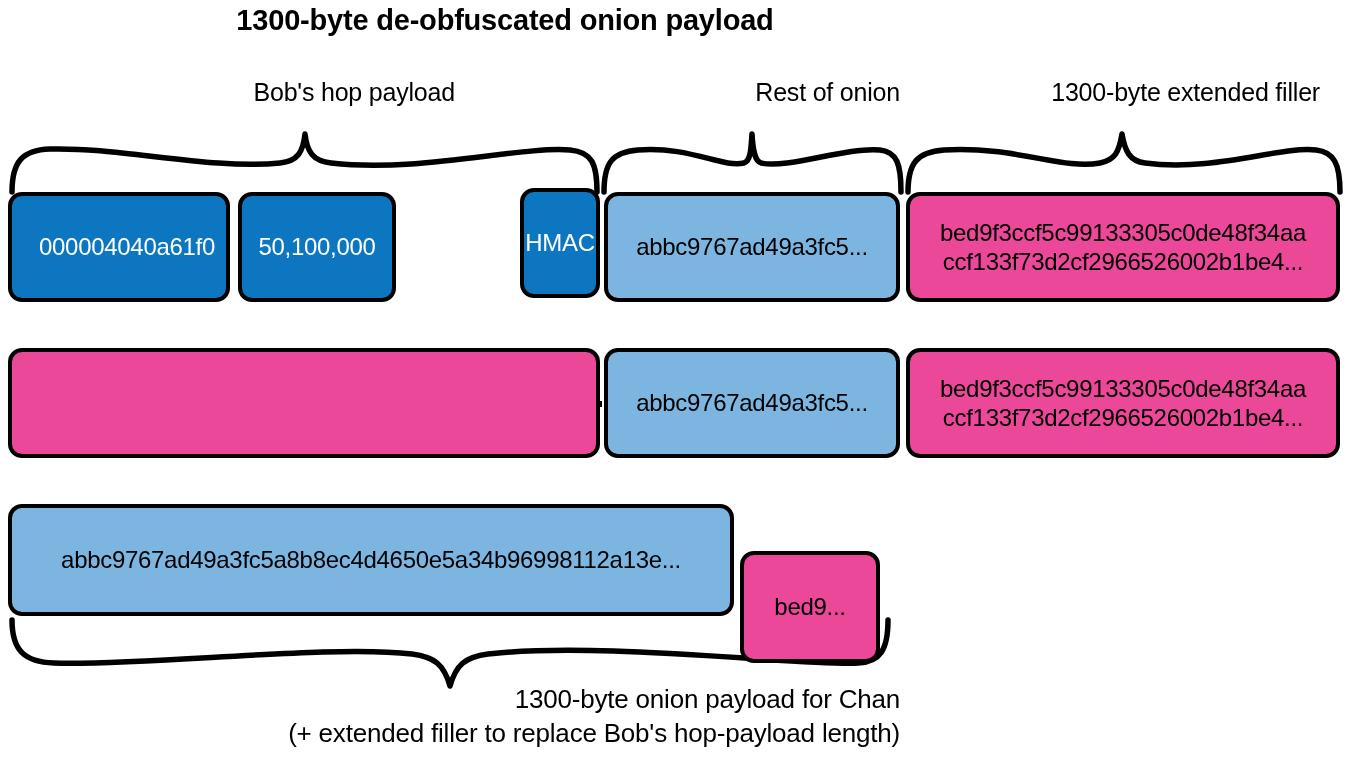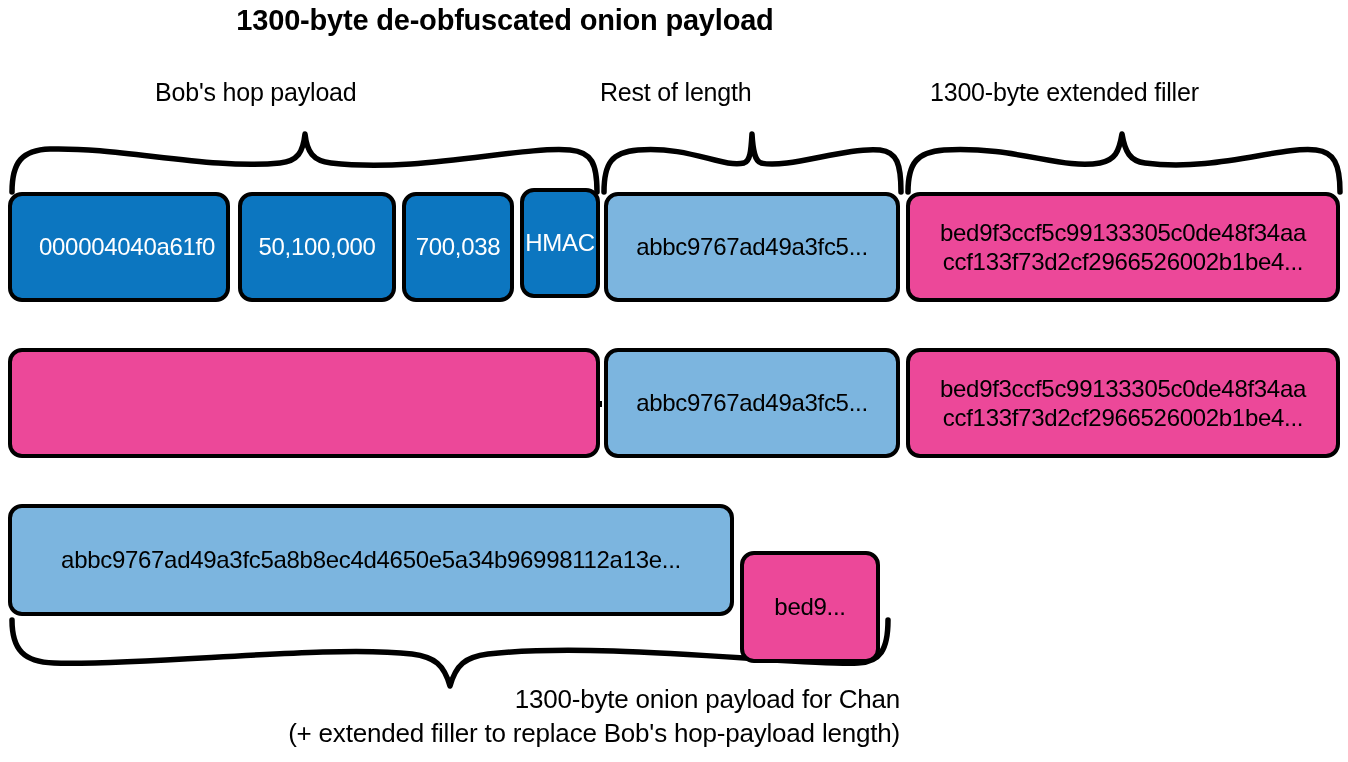--- a/index.html
+++ b/index.html
@@ -30,21 +30,21 @@
     font-size: 29px;
     font-weight: 700;
     letter-spacing: -0.2px;
     white-space: nowrap;
   }
 
   .brace-label {
     position: absolute;
     font-size: 25px;
     font-weight: 400;
-    text-align: left;
+    text-align: right;
     white-space: nowrap;
     letter-spacing: -0.2px;
   }
 
   .box {
     position: absolute;
     box-sizing: border-box;
     border: 4px solid #000000;
     border-radius: 14px;
     display: flex;
@@ -82,21 +82,21 @@
   }
 </style>
 </head>
 <body>
 
 <div id="stage">
 
   <div class="title">1300-byte de-obfuscated onion payload</div>
 
   <div class="brace-label" style="left:155px; top:78px; width:300px;">Bob's hop payload</div>
-  <div class="brace-label" style="left:600px; top:78px; width:300px;">Rest of length</div>
+  <div class="brace-label" style="left:600px; top:78px; width:300px;">Rest of onion</div>
   <div class="brace-label" style="left:930px; top:78px; width:390px;">1300-byte extended filler</div>
 
   <svg class="overlay" viewBox="0 0 1348 762">
     <g fill="none" stroke="#000000" stroke-width="5.5" stroke-linecap="round" stroke-linejoin="round">
 
       <path d="M 12,192 C 12,162 22,150 50,149 C 120,147 210,170 280,163 C 298,161 303,152 305,134
                C 307,152 313,161 331,163 C 420,173 520,146 570,150 C 592,152 597,164 597,192"></path>
 
       <path d="M 604,192 C 604,163 612,152 638,150 C 690,146 722,168 744,163 C 750,161 751,152 752,134
                C 753,152 755,161 761,163 C 788,169 845,147 880,150 C 897,152 901,164 901,192"></path>
@@ -109,21 +109,20 @@
     </g>
 
     <g stroke="#000000" stroke-width="6" fill="#000000">
       <line x1="602" y1="404" x2="452" y2="404"></line>
       <polygon points="424,404 462,388 462,420" stroke="none"></polygon>
     </g>
   </svg>
 
   <div class="box dark" style="left:8px;  top:192px; width:222px; height:110px;padding-left:20px;">000004040a61f0</div>
   <div class="box dark" style="left:238px; top:192px; width:158px; height:110px;">50,100,000</div>
-  <div class="box dark" style="left:402px; top:192px; width:112px; height:110px;">700,038</div>
   <div class="box dark" style="left:520px; top:188px; width:80px;  height:110px;">HMAC</div>
   <div class="box medium" style="left:604px; top:192px; width:296px; height:110px;">abbc9767ad49a3fc5...</div>
   <div class="box light" style="left:906px; top:192px; width:434px; height:110px; flex-direction:column;">
     <span>bed9f3ccf5c99133305c0de48f34aa</span>
     <span>ccf133f73d2cf2966526002b1be4...</span>
   </div>
 
   <div class="box light" style="left:8px;  top:348px; width:592px; height:110px;"></div>
   <div class="box medium" style="left:604px; top:348px; width:296px; height:110px;">abbc9767ad49a3fc5...</div>
   <div class="box light" style="left:906px; top:348px; width:434px; height:110px; flex-direction:column;">

